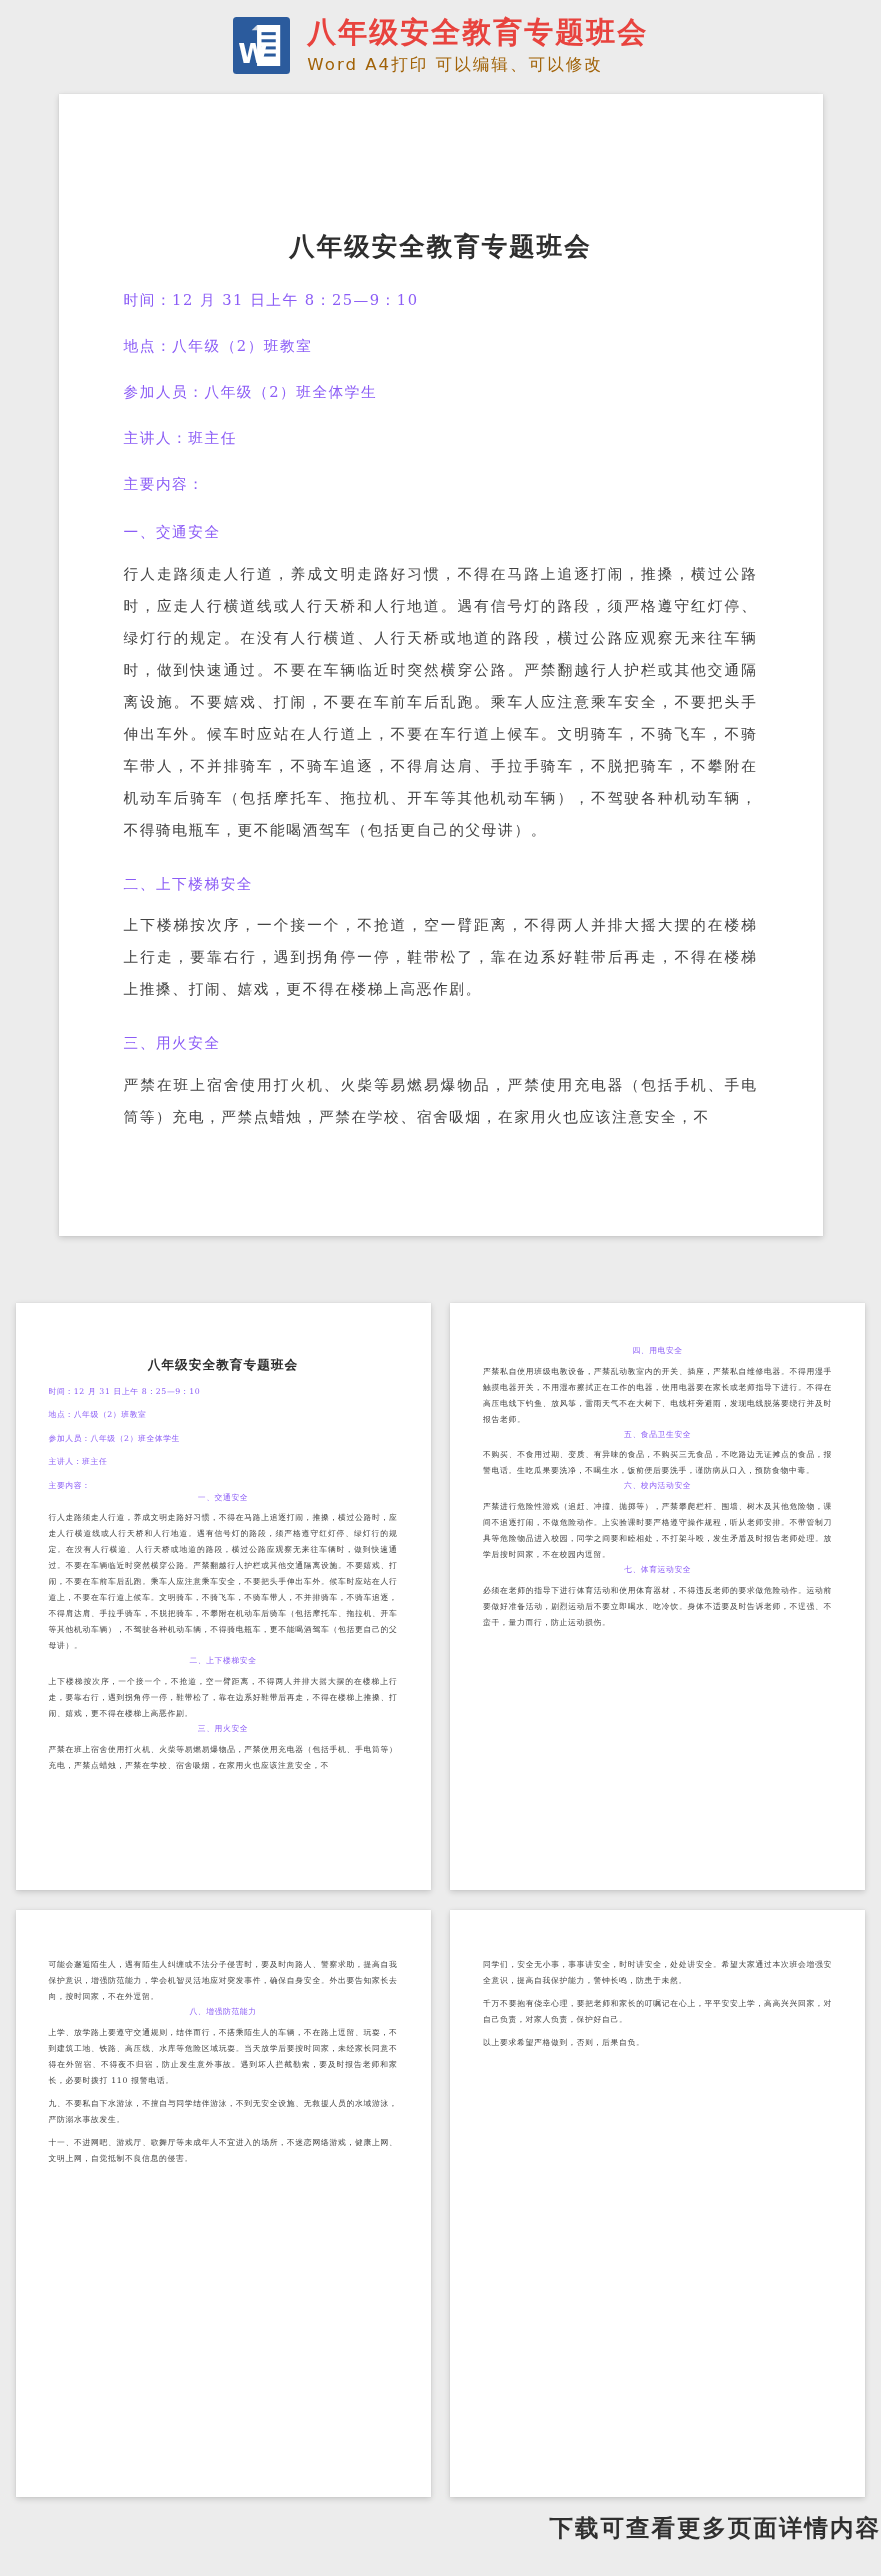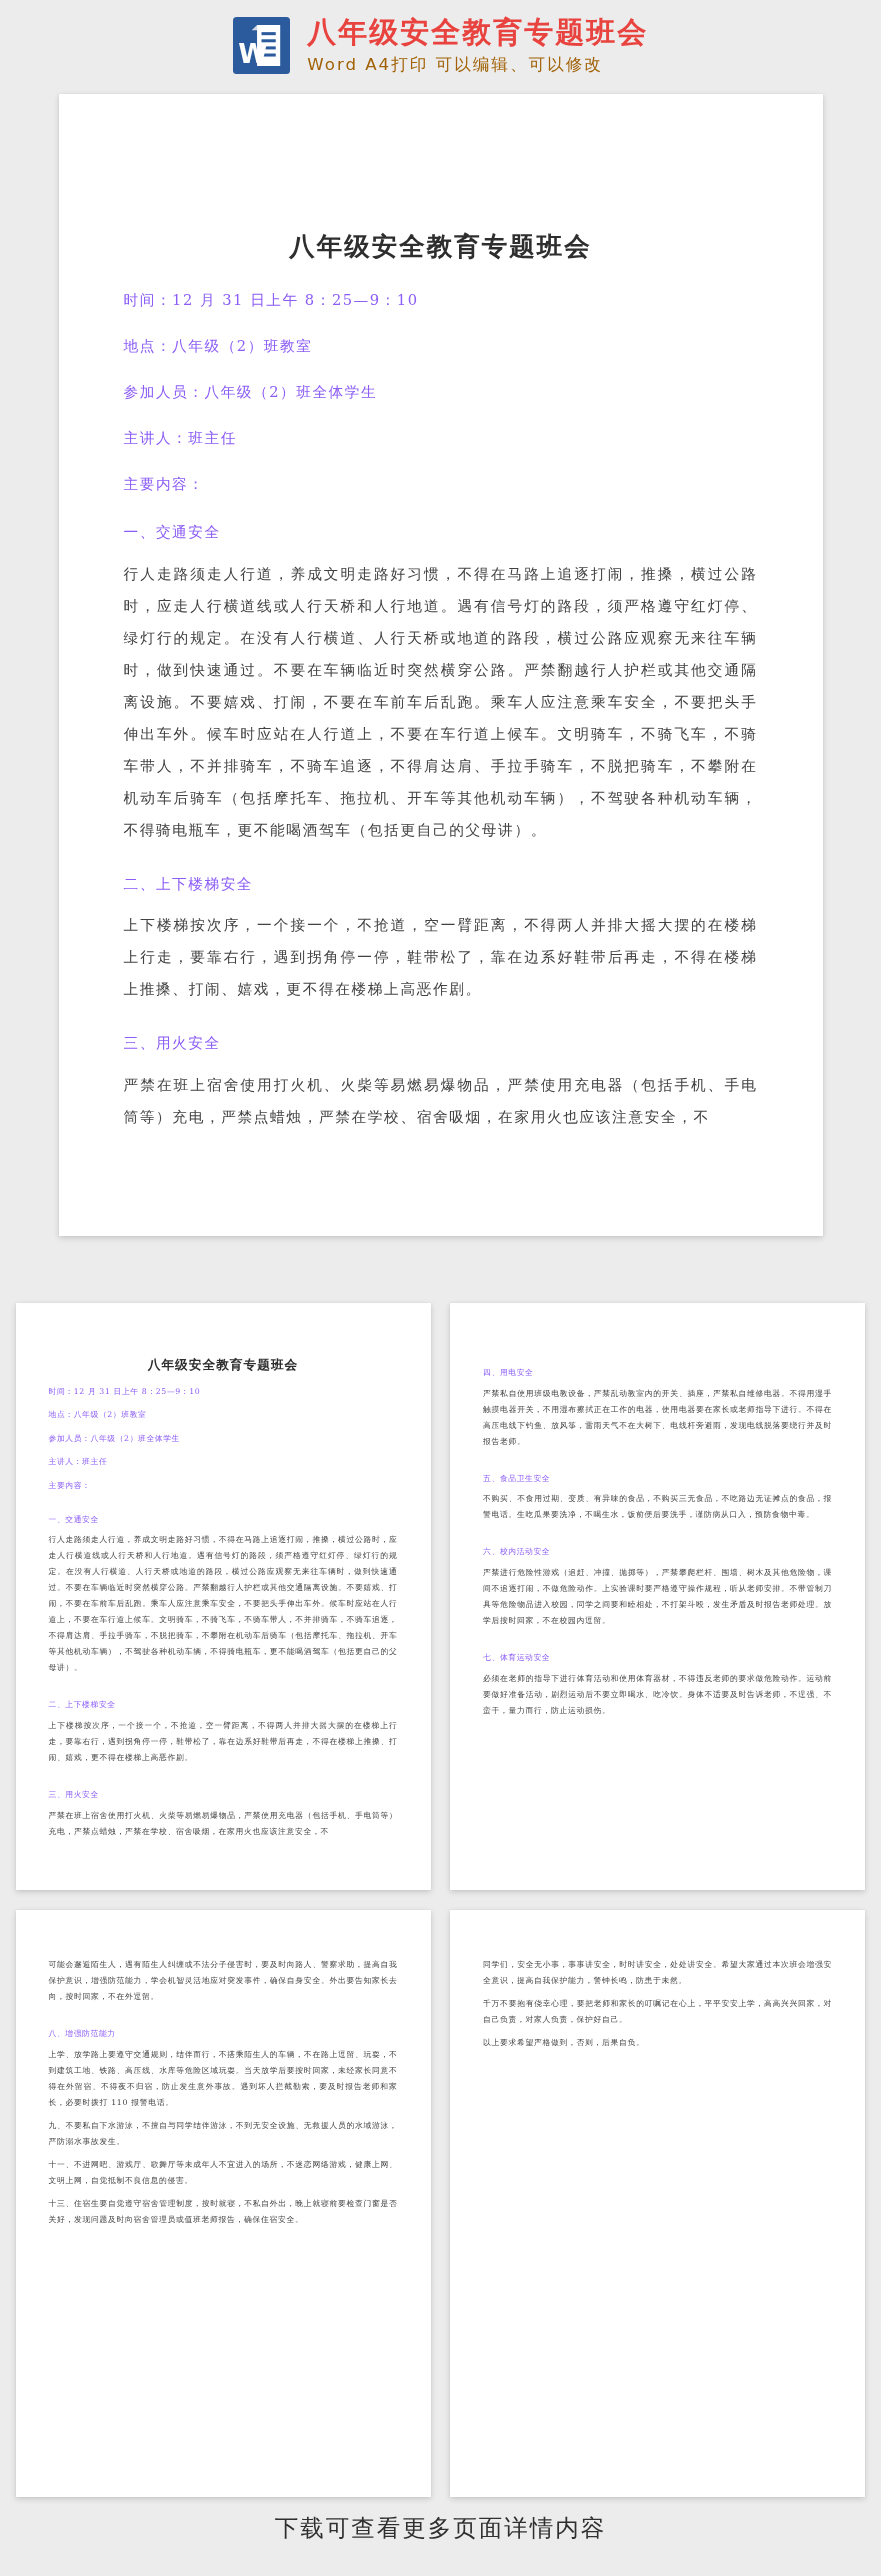--- a/index.html
+++ b/index.html
@@ -50,27 +50,28 @@
     display:flex; flex-wrap:wrap; gap:19.6px;
   }
   .thumb {
     width:415px; height:587px;
     padding:41px 33px 23.5px;
     overflow:hidden;
   }
   .thumb .p-title { font-size:12.7px; line-height:17.6px; margin:11.7px 0 0; letter-spacing:1px; }
   .thumb .p-meta { font-size:7.8px; line-height:9.8px; margin-top:13.7px; letter-spacing:0.6px; }
   .thumb .p-meta:first-of-type { margin-top:10.8px; }
-  .thumb .p-heading { font-size:7.8px; line-height:10.8px; margin-top:24px; letter-spacing:0.6px; }
+  .thumb .p-heading { font-size:7.8px; line-height:10.8px; margin-top:2px; letter-spacing:0.6px;text-align:center; }
   .thumb .p-body { font-size:7.8px; line-height:16px; margin-top:6.9px; letter-spacing:0.7px; }
   
   .caption {
-    margin-top:15.7px; text-align:center;
+    margin-top:15.7px; text-align:right;
     font-size:23.5px; color:#2f2f2f; letter-spacing:2px;
     font-family:"DejaVu Sans","Liberation Sans",sans-serif;
+    font-weight:bold;
   }
 </style>
 </head>
 <body>
 
 <header class="hdr">
   <div class="hdr-inner">
     <svg class="word-icon" viewBox="0 0 64 64" aria-hidden="true">
       <rect x="0" y="0" width="64" height="64" rx="4" fill="#2b5b9d"></rect>
       <polygon points="27,9 53,9 53,55 27,55" fill="#ffffff"></polygon>
@@ -128,21 +129,20 @@
         <p class="p-body">严禁进行危险性游戏（追赶、冲撞、抛掷等），严禁攀爬栏杆、围墙、树木及其他危险物，课间不追逐打闹，不做危险动作。上实验课时要严格遵守操作规程，听从老师安排。不带管制刀具等危险物品进入校园，同学之间要和睦相处，不打架斗殴，发生矛盾及时报告老师处理。放学后按时回家，不在校园内逗留。</p>
         <div class="p-heading">七、体育运动安全</div>
         <p class="p-body">必须在老师的指导下进行体育活动和使用体育器材，不得违反老师的要求做危险动作。运动前要做好准备活动，剧烈运动后不要立即喝水、吃冷饮。身体不适要及时告诉老师，不逞强、不蛮干，量力而行，防止运动损伤。</p>
       </div>
     <div class="page thumb">
         <p class="p-body">可能会邂逅陌生人，遇有陌生人纠缠或不法分子侵害时，要及时向路人、警察求助，提高自我保护意识，增强防范能力，学会机智灵活地应对突发事件，确保自身安全。外出要告知家长去向，按时回家，不在外逗留。</p>
         <div class="p-heading">八、增强防范能力</div>
         <p class="p-body">上学、放学路上要遵守交通规则，结伴而行，不搭乘陌生人的车辆，不在路上逗留、玩耍，不到建筑工地、铁路、高压线、水库等危险区域玩耍。当天放学后要按时回家，未经家长同意不得在外留宿、不得夜不归宿，防止发生意外事故。遇到坏人拦截勒索，要及时报告老师和家长，必要时拨打 110 报警电话。</p>
         <p class="p-body">九、不要私自下水游泳，不擅自与同学结伴游泳，不到无安全设施、无救援人员的水域游泳，严防溺水事故发生。</p>
         <p class="p-body">十一、不进网吧、游戏厅、歌舞厅等未成年人不宜进入的场所，不迷恋网络游戏，健康上网、文明上网，自觉抵制不良信息的侵害。</p>
-        <p class="p-body">十三、住宿生要自觉遵守宿舍管理制度，按时就寝，不私自外出，晚上就寝前要检查门窗是否关好，发现问题及时向宿舍管理员或值班老师报告，确保住宿安全。</p>
       </div>
     <div class="page thumb">
         <p class="p-body">同学们，安全无小事，事事讲安全，时时讲安全，处处讲安全。希望大家通过本次班会增强安全意识，提高自我保护能力，警钟长鸣，防患于未然。</p>
         <p class="p-body">千万不要抱有侥幸心理，要把老师和家长的叮嘱记在心上，平平安安上学，高高兴兴回家，对自己负责，对家人负责，保护好自己。</p>
         <p class="p-body">以上要求希望严格做到，否则，后果自负。</p>
       </div>
   </section>
 
   <div class="caption">下载可查看更多页面详情内容</div>
 </main>

